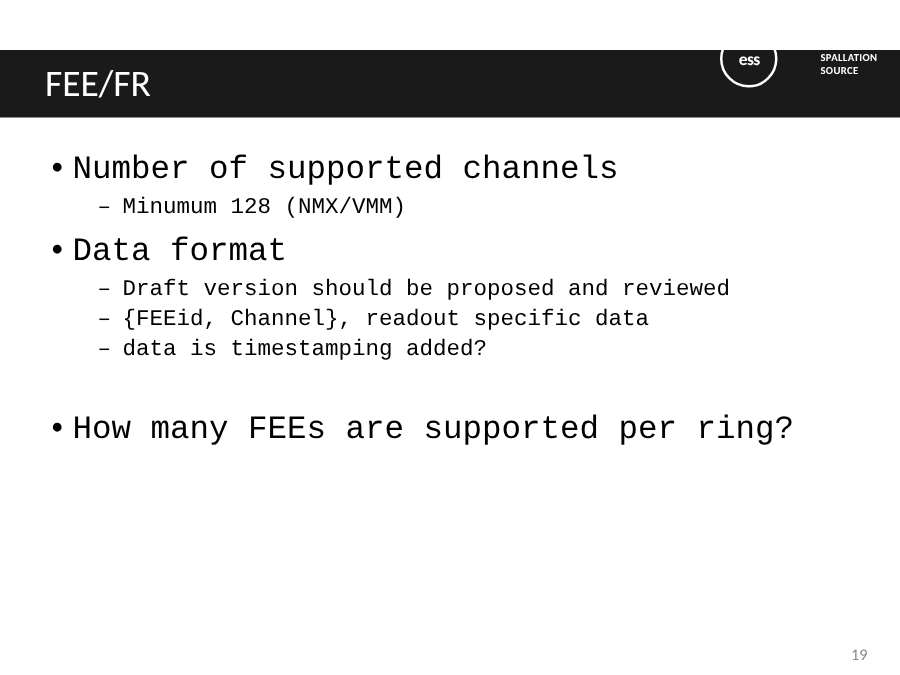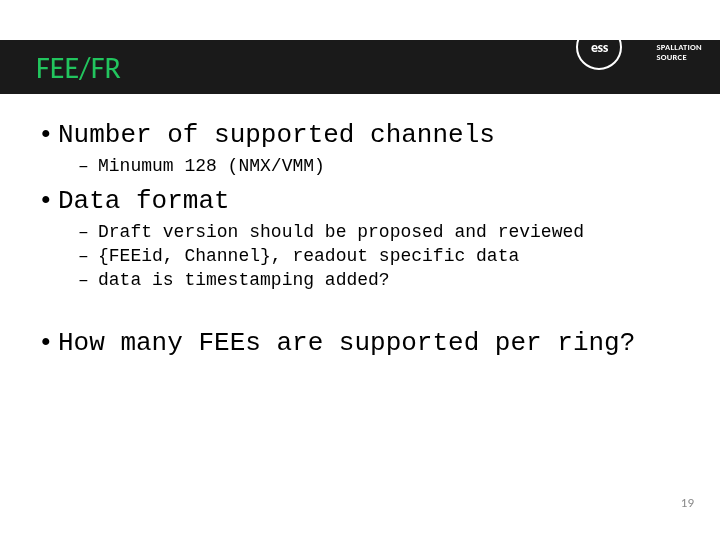--- a/index.html
+++ b/index.html
@@ -17,21 +17,21 @@
     left: 0;
     width: 100%;
     height: 54px;
     background: #1a1a1a;
     display: flex;
     align-items: center;
     justify-content: space-between;
     padding: 0 22px 0 36px;
   }
   .title {
-    color: #22c55e;
+    color: #ffffff;
     font-size: 30px;
     font-weight: 400;
   }
   .logo-block {
     position: absolute;
     right: 18px;
     top: 24px;
     display: flex;
     align-items: center;
     gap: 6px;
@@ -89,21 +89,21 @@
   .bullet-l2::before {
     content: "–";
     position: absolute;
     left: 42px;
     top: 0;
   }
   .group { margin-bottom: 10px; font-family: Liberation Mono, monospace; }
   .spacer { height: 28px; }
   .pagenum {
     position: absolute;
-    bottom: 30px;
+    bottom: 8px;
     right: 26px;
     font-size: 13px;
     color: #888;
   }
 </style>
 </head>
 <body>
 
 <div class="header-band">
   <div class="title">FEE/FR</div>

